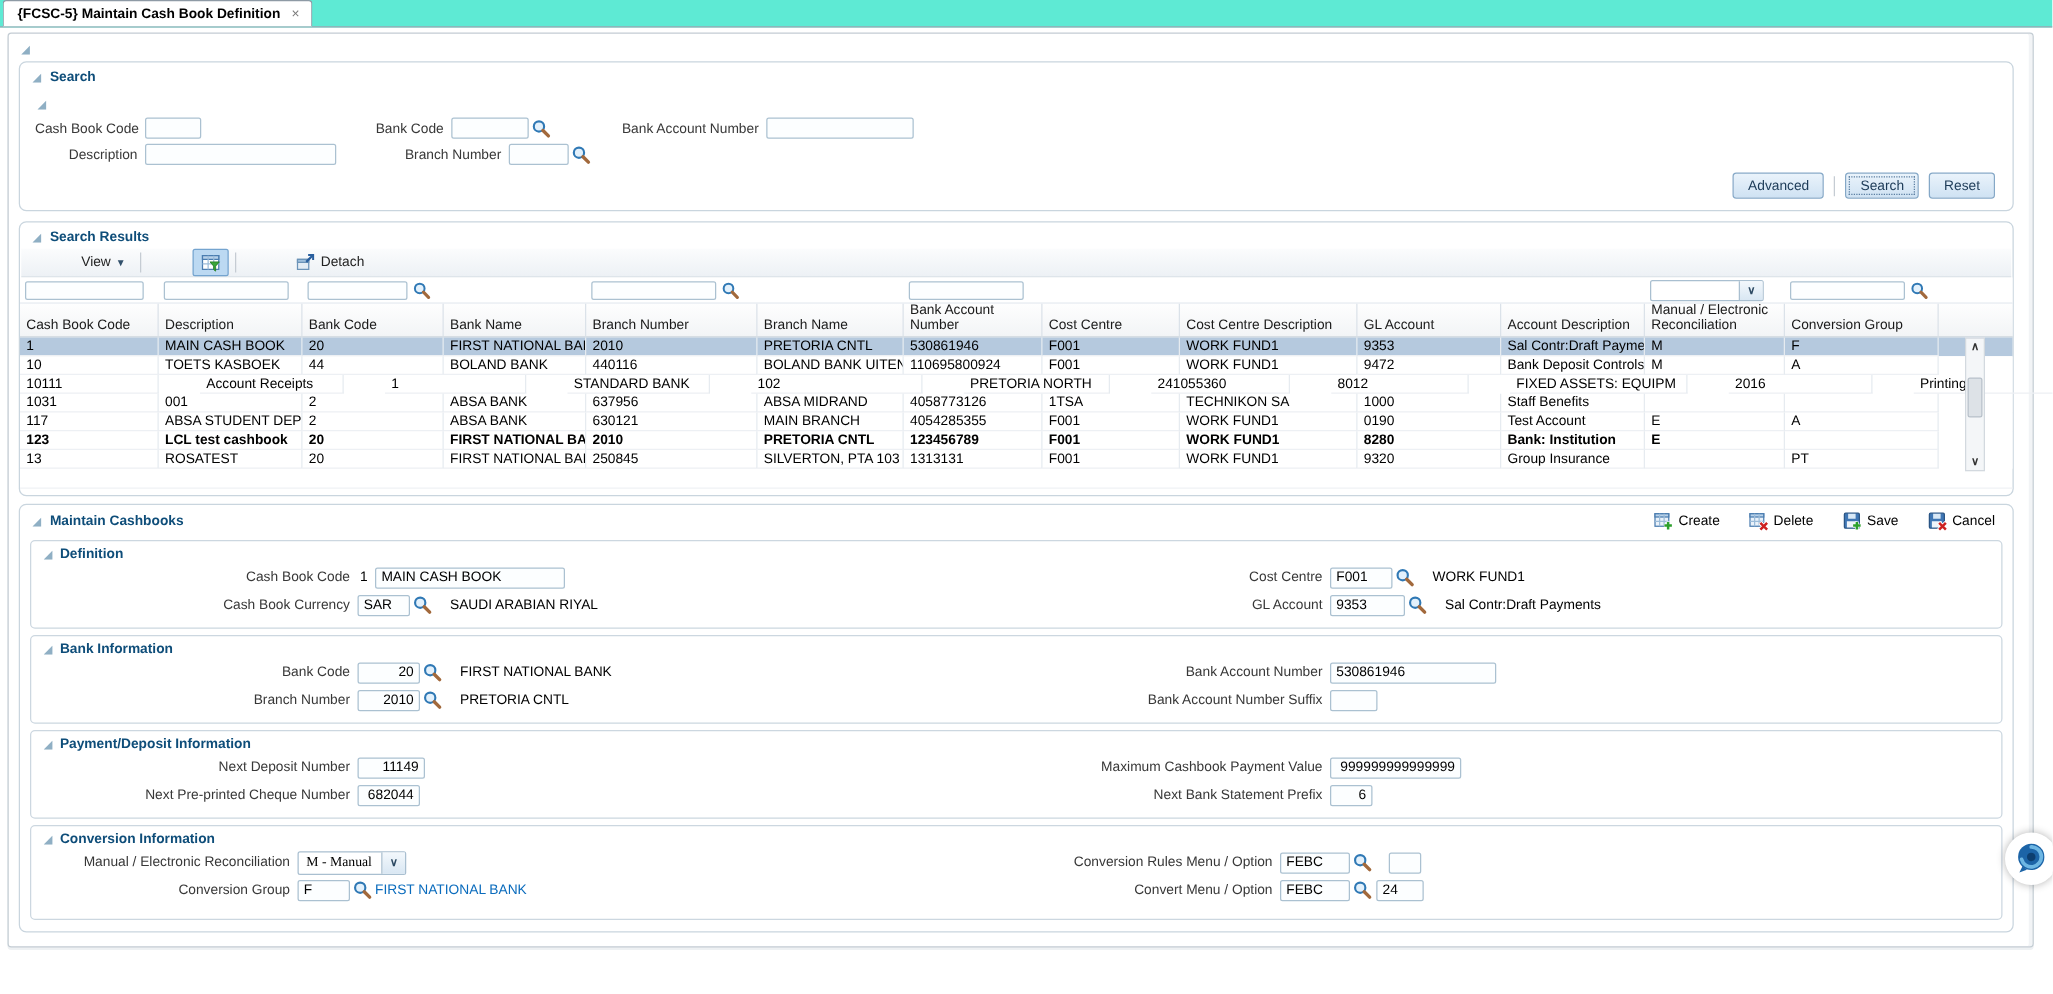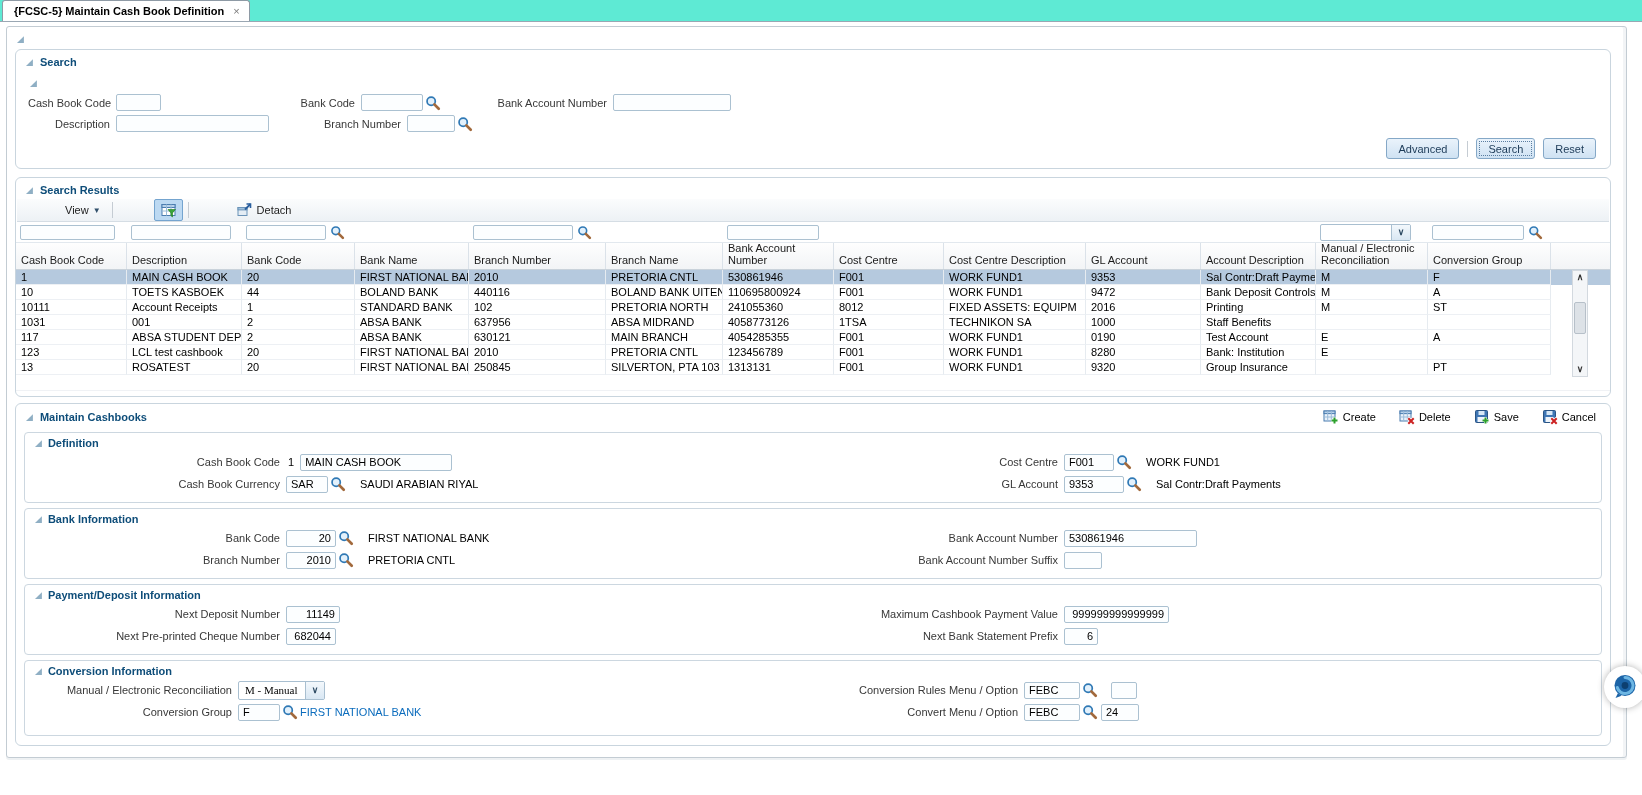--- a/index.html
+++ b/index.html
@@ -259,21 +259,21 @@
             <div class="tcell">440116</div>
             <div class="tcell">BOLAND BANK UITEN...</div>
             <div class="tcell">110695800924</div>
             <div class="tcell">F001</div>
             <div class="tcell">WORK FUND1</div>
             <div class="tcell">9472</div>
             <div class="tcell">Bank Deposit Controls</div>
             <div class="tcell">M</div>
             <div class="tcell">A</div>
           </div>
-          <div class="trow grid13" style="grid-template-columns: 111px 115px 113px 114px 137px 117px 111px 110px 142px 115px 115px 112px 123px;">
+          <div class="trow grid13" style="grid-template-columns: 111px 115px 113px 114px 137px 117px 111px 110px 142px 115px 115px 112px 123px; gap: 33px;">
             <div class="tcell">10111</div>
             <div class="tcell">Account Receipts</div>
             <div class="tcell">1</div>
             <div class="tcell">STANDARD BANK</div>
             <div class="tcell">102</div>
             <div class="tcell">PRETORIA NORTH</div>
             <div class="tcell">241055360</div>
             <div class="tcell">8012</div>
             <div class="tcell">FIXED ASSETS: EQUIPM</div>
             <div class="tcell">2016</div>
@@ -304,21 +304,21 @@
             <div class="tcell">630121</div>
             <div class="tcell">MAIN BRANCH</div>
             <div class="tcell">4054285355</div>
             <div class="tcell">F001</div>
             <div class="tcell">WORK FUND1</div>
             <div class="tcell">0190</div>
             <div class="tcell">Test Account</div>
             <div class="tcell">E</div>
             <div class="tcell">A</div>
           </div>
-          <div class="trow grid13" style="grid-template-columns: 111px 115px 113px 114px 137px 117px 111px 110px 142px 115px 115px 112px 123px;">
+          <div class="trow grid13" style="grid-template-columns: 111px 115px 113px 114px 137px 117px 111px 110px 142px 115px 115px 112px 123px; font-weight: bold;">
             <div class="tcell">123</div>
             <div class="tcell">LCL test cashbook</div>
             <div class="tcell">20</div>
             <div class="tcell">FIRST NATIONAL BANK</div>
             <div class="tcell">2010</div>
             <div class="tcell">PRETORIA CNTL</div>
             <div class="tcell">123456789</div>
             <div class="tcell">F001</div>
             <div class="tcell">WORK FUND1</div>
             <div class="tcell">8280</div>

